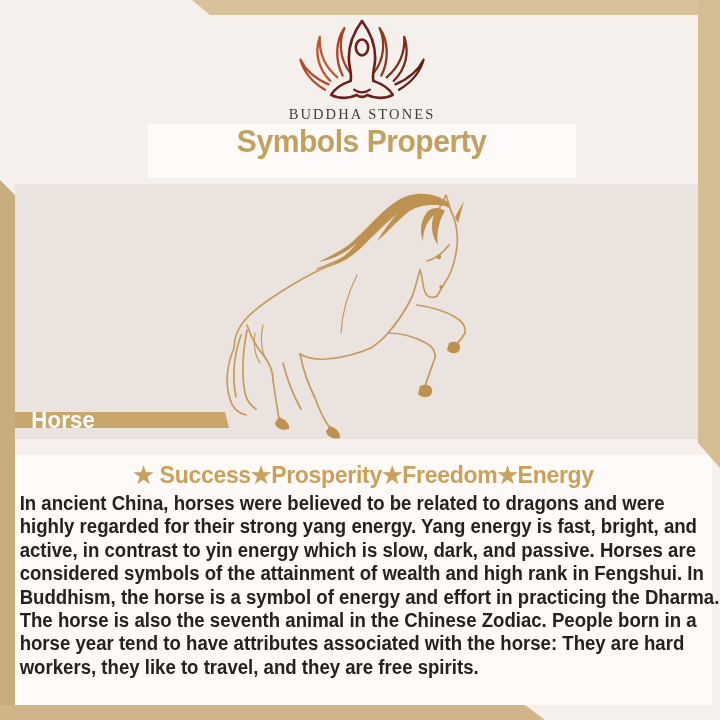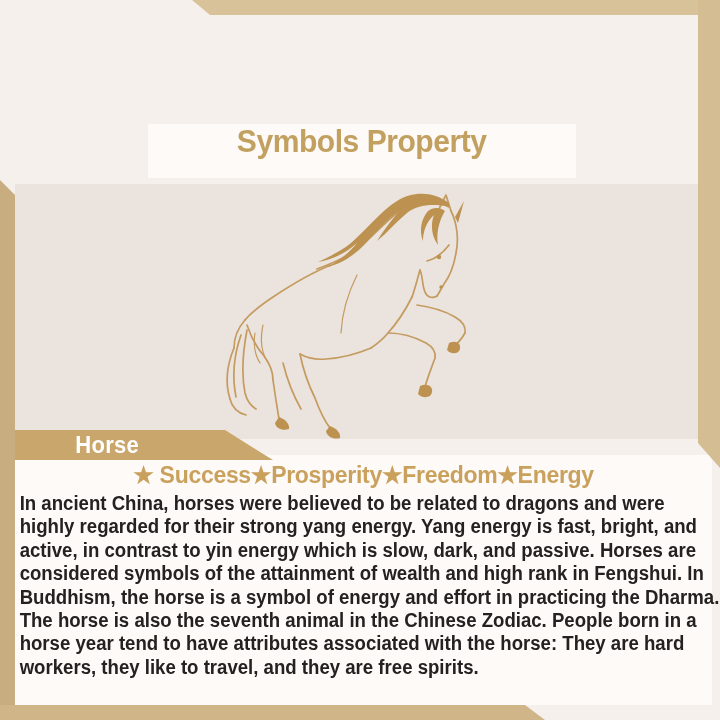--- a/index.html
+++ b/index.html
@@ -34,22 +34,22 @@
   .title-band{position:absolute;left:148px;top:124px;width:428px;height:54px;background:var(--white_panel);
     display:flex;align-items:flex-start;justify-content:center;z-index:4;}
   .title-band h1{margin:0;font-size:31px;font-weight:bold;color:var(--title_gold);
     letter-spacing:-0.5px;transform:scaleX(0.97);white-space:nowrap;}
 
   
   .horse-panel{position:absolute;left:15px;top:184px;width:685px;height:255px;background:var(--panel);z-index:1;}
   .horse-art{position:absolute;left:205px;top:183px;z-index:2;}
 
   
-  .ribbon{position:absolute;left:15px;top:430px;width:214px;height:30px;background:var(--ribbon);
-    clip-path:polygon(0 0,210px 0,100% 100%,0 100%);z-index:6;display:flex;align-items:center;padding-left:44px;}
+  .ribbon{position:absolute;left:15px;top:412px;width:214px;height:16px;background:var(--ribbon);
+    clip-path:polygon(0 0,210px 0,100% 100%,0 100%);z-index:6;display:flex;align-items:center;}
   .ribbon span{color:#fff;font-weight:bold;font-size:23px;padding-left:17px;letter-spacing:0.2px;
     transform:scaleX(0.96);transform-origin:left center;white-space:nowrap;}
 
   
   .text-panel{position:absolute;left:15px;top:455px;width:697px;height:250px;background:var(--white_panel);z-index:3;}
   .traits{margin-top:7px;text-align:center;font-weight:bold;font-size:23px;color:var(--stars_gold);
     letter-spacing:-0.3px;white-space:nowrap;}
   .paragraph{margin-top:3px;padding-left:5px;transform:scaleX(0.93);transform-origin:left top;}
   .paragraph .line{font-weight:bold;font-size:20px;line-height:23.4px;color:var(--body_text);white-space:nowrap;}
 </style>
@@ -58,20 +58,47 @@
 
 <div class="canvas">
 
   <div class="horse-panel abs"></div>
 
   <div class="frame top"></div>
   <div class="frame right"></div>
   <div class="frame left"></div>
   <div class="frame bottom"></div>
 
+  <div class="logo">
+    <svg width="164" height="88" viewBox="0 0 160 100">
+      <g fill="none" stroke-linecap="round" stroke-linejoin="round">
+
+        <g stroke-width="2.6">
+          <path stroke="#a8432a" d="M 66 66 C 55 52, 53 32, 60 16 M 60 16 C 50 30, 49 52, 58 70"></path>
+          <path stroke="#bf5630" d="M 52 72 C 38 60, 31 44, 32 26 M 32 26 C 26 44, 30 62, 44 76"></path>
+          <path stroke="#b04c2c" d="M 42 80 C 28 74, 16 64, 10 52 M 10 52 C 14 66, 24 78, 38 86"></path>
+        </g>
+
+        <g stroke-width="2.6">
+          <path stroke="#8c3a22" d="M 94 66 C 105 52, 107 32, 100 16 M 100 16 C 110 30, 111 52, 102 70"></path>
+          <path stroke="#7c2b1a" d="M 108 72 C 122 60, 129 44, 128 26 M 128 26 C 134 44, 130 62, 116 76"></path>
+          <path stroke="#5f2114" d="M 118 80 C 132 74, 144 64, 150 52 M 150 52 C 146 66, 136 78, 122 86"></path>
+        </g>
+
+        <g stroke="#6b201d" stroke-width="3">
+          <path d="M 80 8 C 71 20, 65 34, 65 50 C 65 60, 69 68, 67 76"></path>
+          <path d="M 80 8 C 89 20, 95 34, 95 50 C 95 60, 91 68, 93 76"></path>
+          <ellipse cx="80" cy="38" rx="7" ry="9"></ellipse>
+          <path d="M 67 76 C 56 80, 48 86, 45 92 C 54 97, 66 96, 74 92 C 78 95, 82 95, 86 92 C 94 96, 106 97, 115 92 C 112 86, 104 80, 93 76"></path>
+          <path d="M 71 86 C 76 90, 84 90, 89 86" stroke-width="2.4"></path>
+        </g>
+      </g>
+    </svg>
+    <div class="brand-text">BUDDHA STONES</div>
+  </div>
 
   <div class="title-band">
     <h1>Symbols Property</h1>
   </div>
 
   <svg class="horse-art" width="300" height="275" viewBox="0 0 300 275">
     <g stroke="#c49b60" stroke-width="1.7" fill="none" stroke-linecap="round" stroke-linejoin="round">
       <path d="M 246 28 C 252 40, 254 56, 251 70 C 249 82, 245 93, 239 101 C 236 106, 234 110, 232 113"></path>
       <path d="M 232 113 C 227 116, 222 114, 220 109 C 217 102, 218 94, 215 87"></path>
       <path d="M 244 62 C 238 70, 230 76, 222 78"></path>

